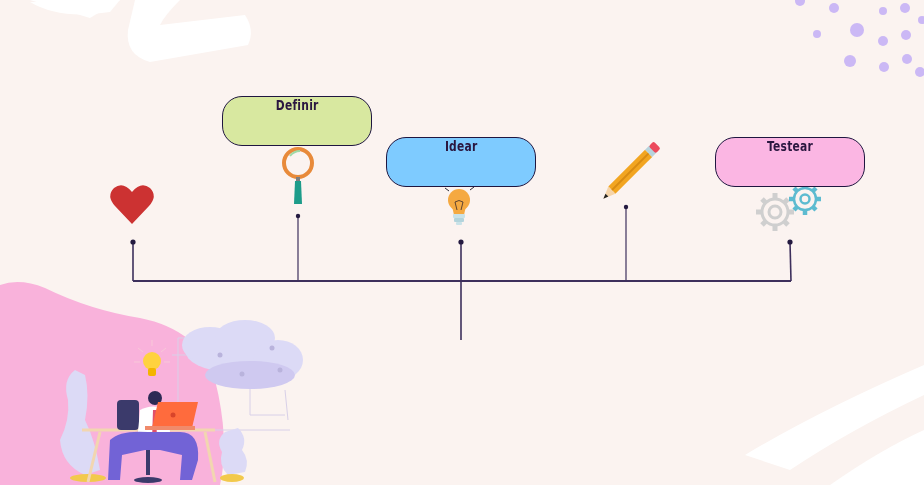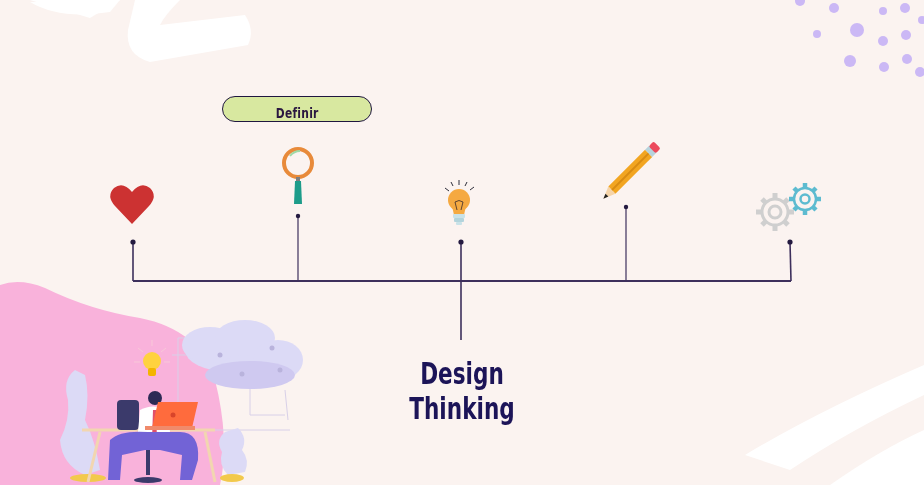--- a/index.html
+++ b/index.html
@@ -1,20 +1,20 @@
 <!DOCTYPE html>
 <html><head>
 <meta charset="utf-8">
 <style>
   html, body { margin: 0; padding: 0; }
   body { width: 924px; height: 485px; overflow: hidden; background: #fbf3f0; position: relative; font-family: "DejaVu Sans", sans-serif; }
   .canvas { position: absolute; left: 0; top: 0; width: 924px; height: 485px; }
   .pill {
-    position: absolute; height: 26px; width: 150px; border: 1.5px solid #1f1640; border-radius: 20px;
-    box-sizing: border-box; display: flex; align-items: flex-end; justify-content: center;
+    position: absolute; height: 50px; width: 150px; border: 1.5px solid #1f1640; border-radius: 20px;
+    box-sizing: border-box; display: flex; align-items: flex-start; justify-content: center;
     font-family: "DejaVu Sans Condensed", "DejaVu Sans", sans-serif; font-weight: bold; font-size: 14px;
     color: #2a1740; letter-spacing: 0.3px; cursor: pointer;
   }
   .pill span { transform: scaleX(0.85); display: inline-block; }
   .title {
     position: absolute; left: 360px; top: 356px; width: 204px; text-align: center;
     font-family: "DejaVu Sans Condensed", "DejaVu Sans", sans-serif; font-weight: bold; font-size: 30px;
     color: #1c1458;
   }
   .title span { display: inline-block; transform: scaleX(0.8); }
@@ -192,17 +192,20 @@
           <line x1="8" y1="-8" x2="11" y2="-11"></line>
             <line x1="-8" y1="8" x2="-11" y2="11"></line>
         </g>
       </g>
     </g>
   </svg>
 
   <div class="pill" style="left:222px; top:96px; background:#d8e8a0;">
     <span>Definir</span>
   </div>
-
-  <div class="title">
-    <span>Design Thinking</span>
+  <div class="pill" style="left:386px; top:137px; background:#7ecbff;">
+    <span>Idear</span>
   </div>
+  <div class="pill" style="left:715px; top:137px; background:#fbb6e3;">
+    <span>Testear</span>
+  </div>
+
 </div>
 
 </body></html>

